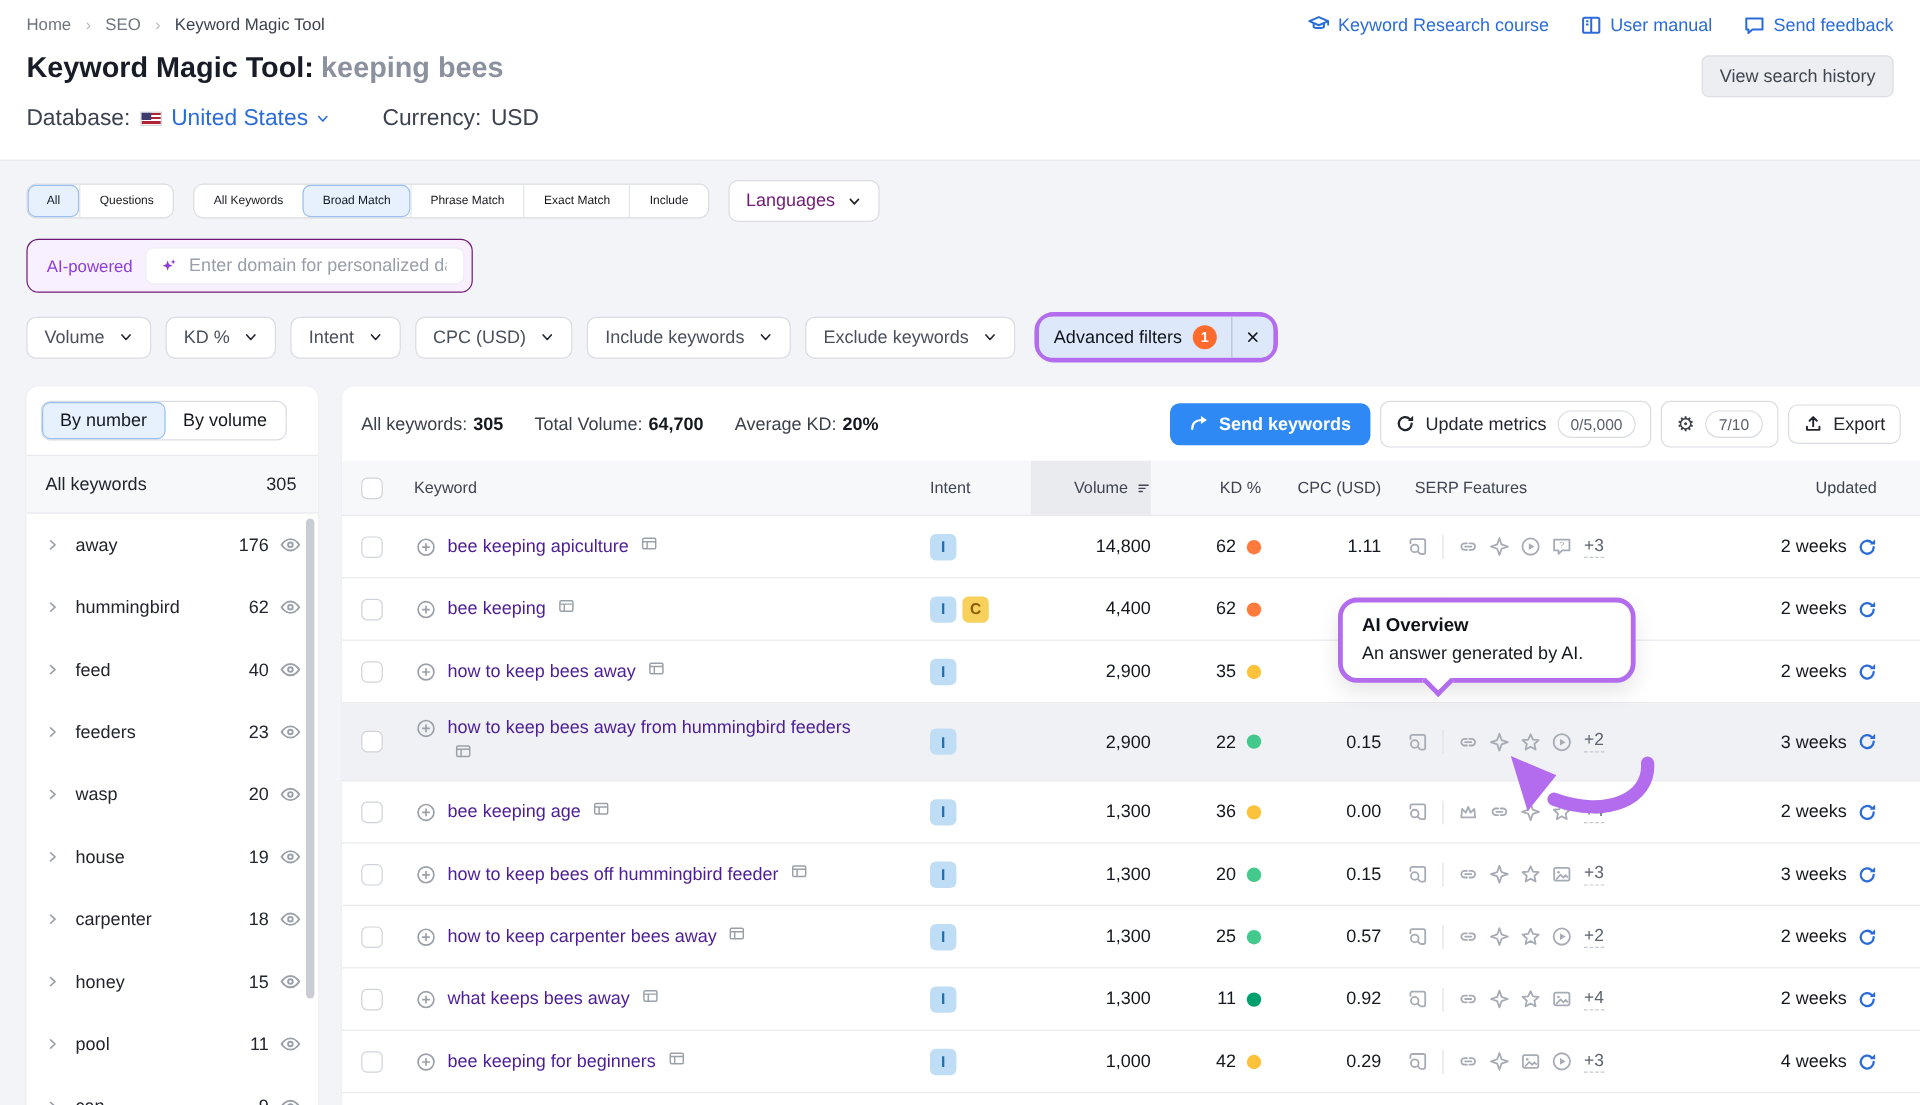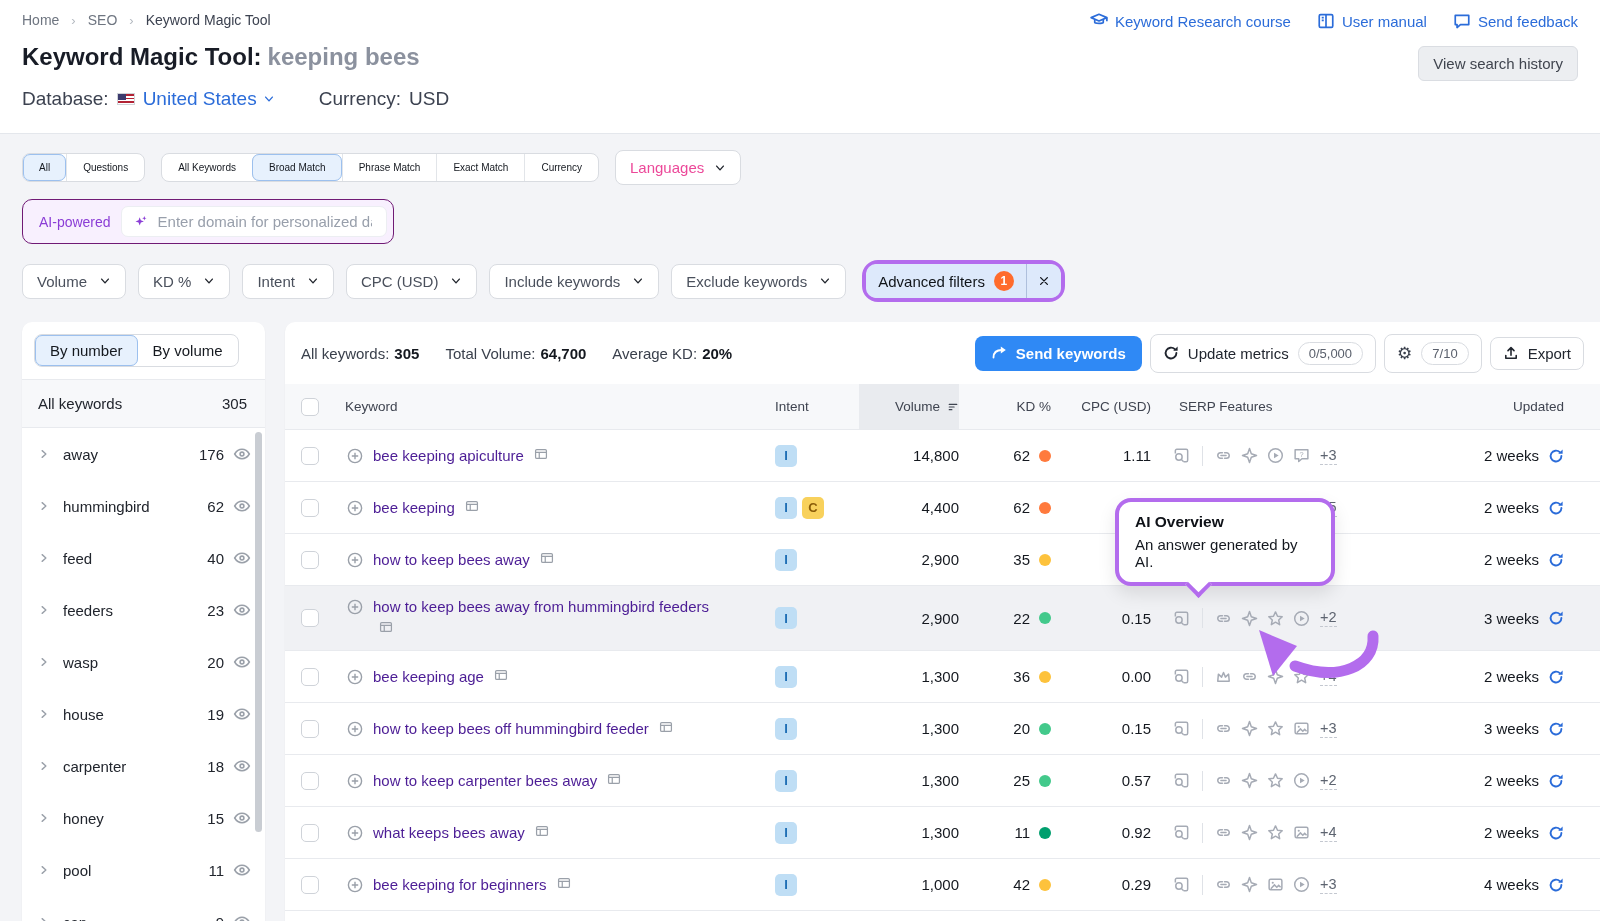--- a/index.html
+++ b/index.html
@@ -30,21 +30,21 @@
   .flag { width:18px; height:12px; position:relative; background:repeating-linear-gradient(#b22234 0 1.8px,#fff 1.8px 3.6px); border:.5px solid #d0d3d8; }
   .flag::after { content:""; position:absolute; left:0; top:0; width:8px; height:6px; background:#3c3b6e; }
 
   
   .section { background:#f3f4f7; height:787px; padding:16px 0 0 22px; }
   .tabs-row { display:flex; gap:16px; align-items:center; }
   .tabgroup { display:inline-flex; background:#fff; border:1px solid #d9dce1; border-radius:8px; }
   .tab { padding:8px 16px; font-size:10px; color:#14181f; border-left:1px solid #e2e5e9; cursor:pointer; }
   .tab:first-child { border-left:none; }
   .tab.sel { background:#e7f1fd; outline:1px solid #9cc0ee; outline-offset:-1px; border-radius:7px; }
-  .lang-pill { display:flex; align-items:center; gap:10px; background:#fff; border:1px solid #d9dce1; border-radius:8px; padding:8px 14px; font-size:15px; color:#ec4899; cursor:pointer; }
+  .lang-pill { display:flex; align-items:center; gap:10px; background:#fff; border:1px solid #d9dce1; border-radius:8px; padding:8px 14px; font-size:15px; color:#701a75; cursor:pointer; }
   .lang-pill svg { color:#20242c; }
 
   .ai-row { margin-top:14px; }
   .ai-wrap { display:inline-flex; align-items:center; background:#f8f0fe; border:1px solid #701a75; border-radius:10px; padding:6px; }
   .ai-label { font-size:14px; color:#8b3dd6; padding:0 10px; }
   .ai-input { display:flex; align-items:center; gap:8px; background:#fff; border:1px solid #eceef2; border-radius:7px; padding:5px 12px; }
   .ai-input svg { color:#8b3dd6; }
   .ai-input input { border:none; outline:none; font-family:inherit; font-size:15px; width:218px; color:#30353f; background:transparent; }
   .ai-input input::placeholder { color:#989fab; }
 
@@ -109,21 +109,21 @@
   .ibadge { width:22px; height:22px; border-radius:5px; display:inline-grid; place-items:center; font-size:13px; font-weight:700; margin-right:5px; }
   .dot { width:12px; height:12px; border-radius:50%; margin-left:9px; display:inline-block; }
   .c-serp { gap:9px; color:#a6abb5; }
   .c-serp svg.ic { width:17px; height:17px; }
   .vdiv { width:1px; height:20px; background:#dfe2e7; margin:0 3px; }
   .more { font-size:14.5px; color:#5d6470; border-bottom:1px dashed #c4c8d0; padding-bottom:1px; margin-left:1px; cursor:pointer; }
   .c-upd .upd-txt { margin-right:9px; }
   .c-upd svg { color:#2b6cd9; cursor:pointer; }
 
   
-  .ai-tip { position:absolute; left:830px; top:176px; width:220px; background:#fff; border:4px solid #b36ced; border-radius:16px; padding:11px 16px 12px; box-shadow:0 8px 18px rgba(0,0,0,.10); z-index:5; }
+  .ai-tip { position:absolute; left:830px; top:176px; width:248px; background:#fff; border:4px solid #b36ced; border-radius:16px; padding:11px 16px 12px; box-shadow:0 8px 18px rgba(0,0,0,.10); z-index:5; }
   .ai-tip::after { content:""; position:absolute; left:70px; bottom:-12px; width:15px; height:15px; background:#fff; border-right:4px solid #b36ced; border-bottom:4px solid #b36ced; transform:rotate(45deg); }
   .ai-tip h4 { margin:0 0 5px; font-size:15.5px; color:#0e1117; }
   .ai-tip p { margin:0; font-size:15px; color:#14181f; }
   .ai-arrow { position:absolute; left:950px; top:304px; z-index:6; }
 </style>
 </head>
 <body>
 
 <svg width="0" height="0" style="position:absolute" aria-hidden="true">
   <defs>
@@ -295,21 +295,21 @@
   <div class="tabs-row">
     <div class="tabgroup">
       <span class="tab sel">All</span>
       <span class="tab">Questions</span>
     </div>
     <div class="tabgroup">
       <span class="tab">All Keywords</span>
       <span class="tab sel">Broad Match</span>
       <span class="tab">Phrase Match</span>
       <span class="tab">Exact Match</span>
-      <span class="tab">Currency</span>
+      <span class="tab">Include</span>
     </div>
     <div class="lang-pill">
       <span>Languages</span>
       <svg class="ic12">
           <use href="#sym-chevd"></use>
         </svg>
     </div>
   </div>
 
   <div class="ai-row">

